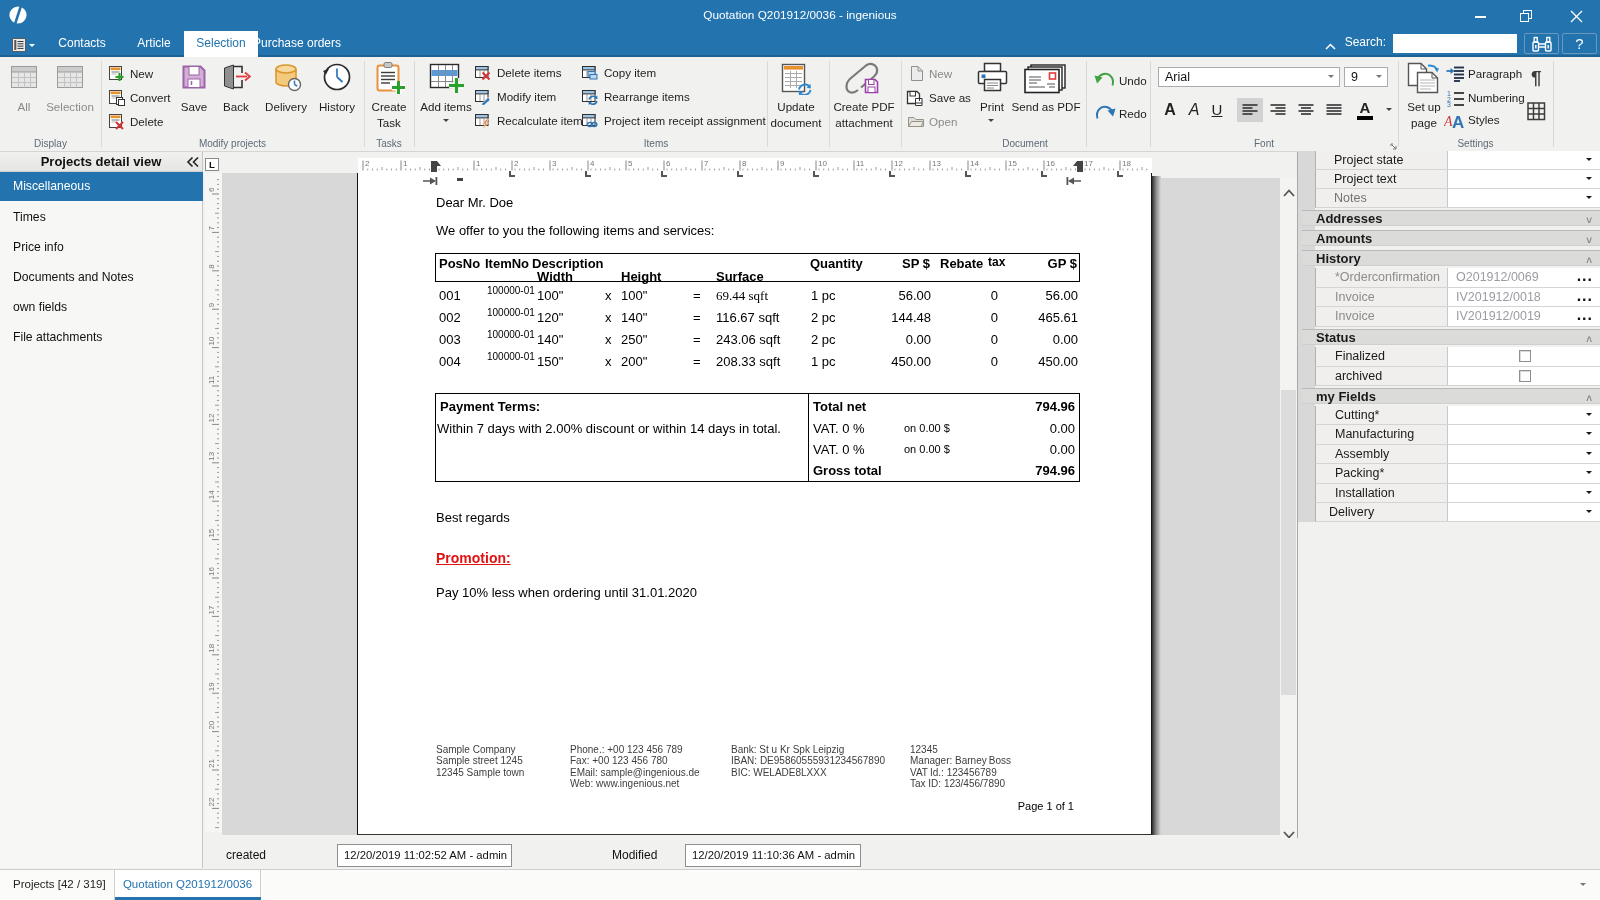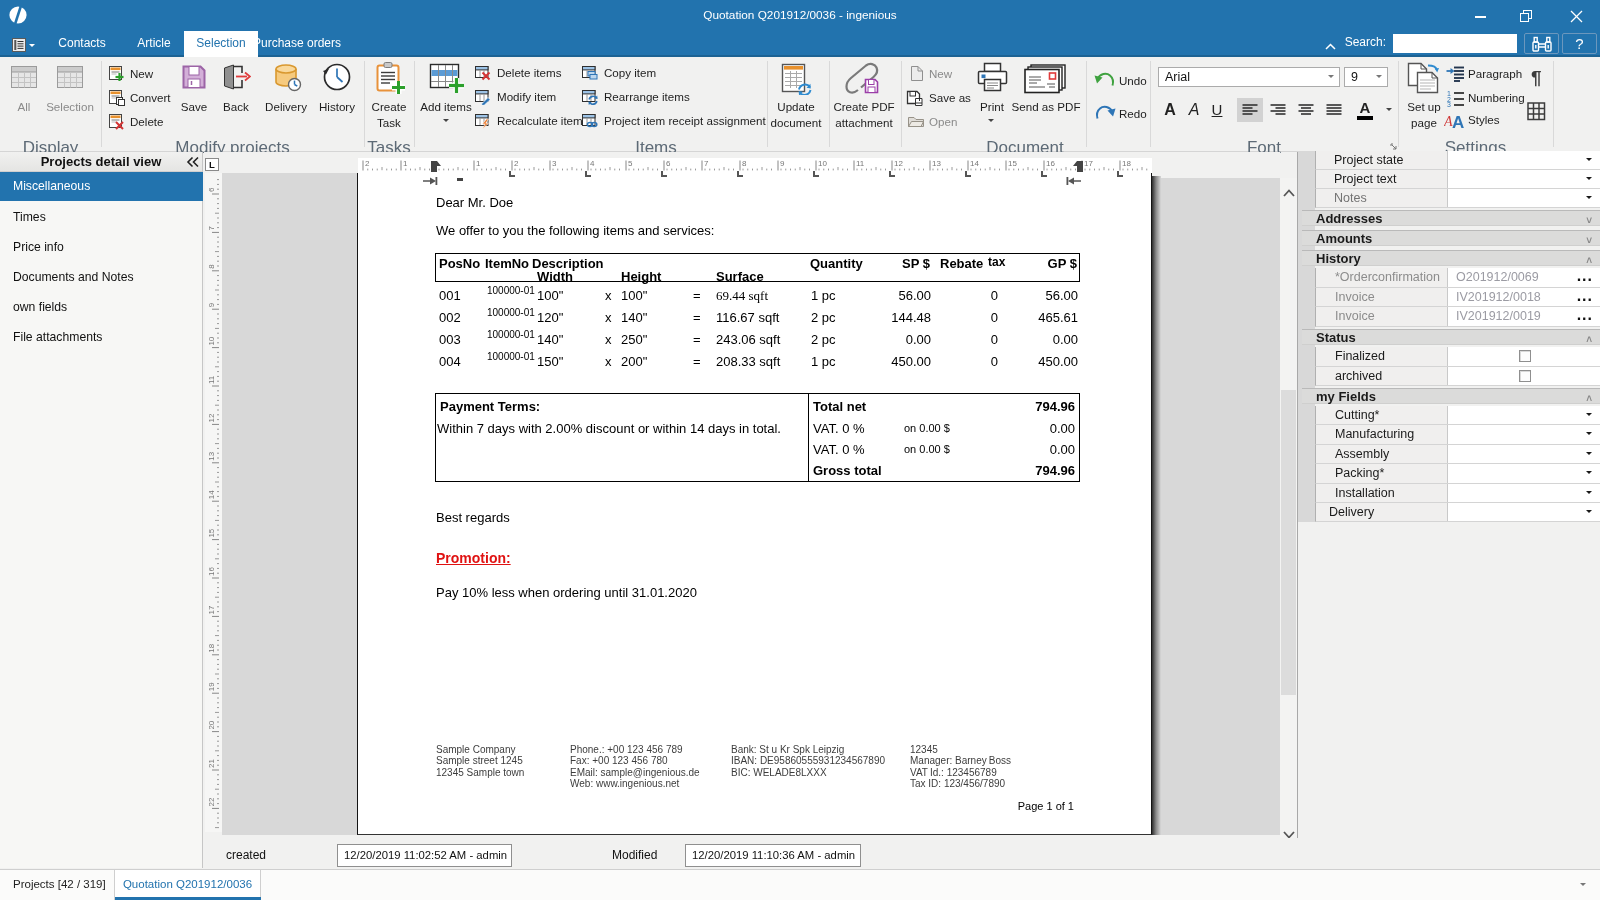--- a/index.html
+++ b/index.html
@@ -3,21 +3,21 @@
 *{margin:0;padding:0;box-sizing:border-box}
 html,body{width:1600px;height:900px;overflow:hidden}
 #app{position:relative;width:1600px;height:900px;font-family:"Liberation Sans",sans-serif;background:#f1f1f0;overflow:hidden}
 .ab{position:absolute}
 .ra{text-align:right}
 .ctr{text-align:center}
 #titlebar{position:absolute;left:0;top:0;width:1600px;height:30px;background:#2273ae;}
 #tabrow{position:absolute;left:0;top:30px;width:1600px;height:27px;background:#2273ae;}
 .toptab{position:absolute;top:0;height:27px;line-height:27px;color:#fff;font-size:12px;text-align:center}
 #ribbon{position:absolute;left:0;top:57px;width:1600px;height:95px;background:#f1f1f0;border-bottom:1px solid #d5d5d5;font-size:12px;color:#1e1e1e}
-.glabel{position:absolute;top:81px;font-size:17px;color:#5d6a76;text-align:center}
+.glabel{position:absolute;top:81px;font-size:10px;color:#5d6a76;text-align:center}
 .gsep{position:absolute;top:4px;height:86px;width:1px;background:#d9d9d9}
 .bigic{position:absolute}
 .blab{position:absolute;height:16px;line-height:16px;text-align:center;font-size:11.6px;white-space:nowrap}
 .srow{position:absolute;height:17px;line-height:17px;font-size:11.6px;white-space:nowrap}
 .caret{position:absolute;width:0;height:0;border:3.5px solid transparent;border-top-color:#444;border-bottom-width:0}
 #leftpanel{position:absolute;left:0;top:152px;width:203px;height:716px;background:#f7f7f5;border-right:1px solid #c6c6c6}
 .lpitem{position:absolute;left:0;width:203px;height:30px;line-height:30px;padding-left:13px;font-size:12.2px;color:#111}
 #rightpanel{position:absolute;left:1298px;top:151px;width:302px;height:687px}
 .prow{position:absolute;left:17px;width:285px;background:#fff;border-bottom:1px solid #d4d4d4;border-left:1px solid #b0b0b0}
 .plab{position:absolute;left:0;top:0;bottom:0;width:132px;background:#f0efee;border-right:1px solid #c9c9c9;font-size:12.5px;color:#1a1a1a;padding-left:18px}

